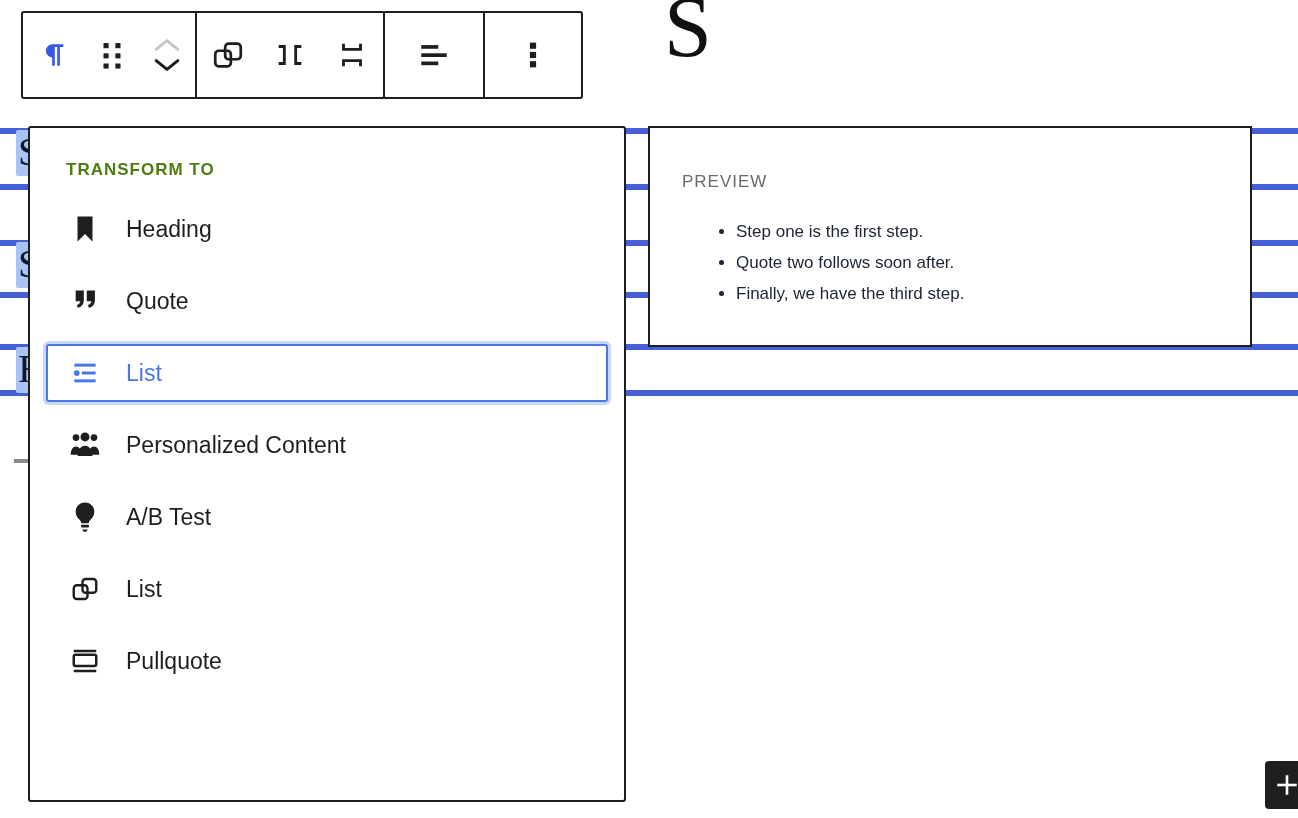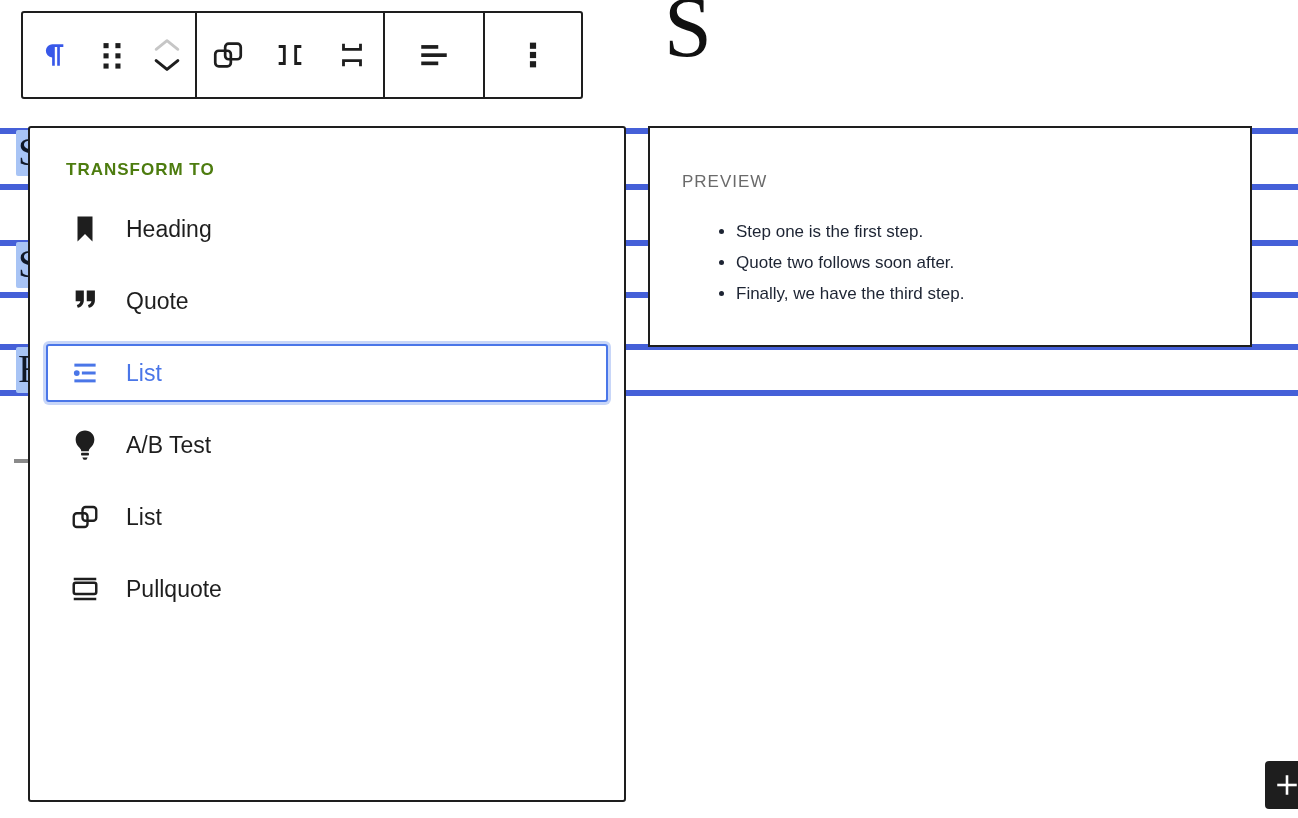--- a/index.html
+++ b/index.html
@@ -354,20 +354,35 @@
               <rect x="3.5" y="4.5" width="17" height="2.4"></rect>
               <rect x="9.5" y="10.8" width="11" height="2.4"></rect>
               <rect x="3.5" y="17.1" width="17" height="2.4"></rect>
               <circle cx="5.4" cy="12" r="2.3"></circle>
             </g>
           </svg>
         </span>
         <span class="mi-label">List</span>
       </div>
 
+      <div class="menu-item">
+        <span class="mi-icon">
+          <svg width="30" height="28" viewBox="0 0 26 22" aria-hidden="true">
+            <g fill="#1e1e1e">
+              <circle cx="5.2" cy="4.6" r="2.9"></circle>
+              <circle cx="20.8" cy="4.6" r="2.9"></circle>
+              <path d="M0.6 19.4c0-4 1.9-7 4.6-7s4.6 3 4.6 7Z"></path>
+              <path d="M16.2 19.4c0-4 1.9-7 4.6-7s4.6 3 4.6 7Z"></path>
+              <circle cx="13" cy="4.0" r="3.9"></circle>
+              <path d="M6.6 20.6c0-5.1 2.6-8.9 6.4-8.9s6.4 3.8 6.4 8.9Z"></path>
+            </g>
+          </svg>
+        </span>
+        <span class="mi-label">Personalized Content</span>
+      </div>
 
       <div class="menu-item">
         <span class="mi-icon">
           <svg width="26" height="32" viewBox="0 0 20 26" aria-hidden="true">
             <g fill="#1e1e1e">
               <path d="M10 1.2c4.4 0 7.6 3.3 7.6 7.5 0 3-1.7 4.9-3 6.4-.9 1-1.5 1.8-1.5 2.9H6.9c0-1.1-.6-1.9-1.5-2.9-1.3-1.5-3-3.4-3-6.4 0-4.2 3.2-7.5 7.6-7.5Z"></path>
               <rect x="6.8" y="19.2" width="6.4" height="2.4" rx="0.6"></rect>
               <path d="M7.8 23.1h4.4l-1.1 1.9H8.9Z"></path>
             </g>
           </svg>

